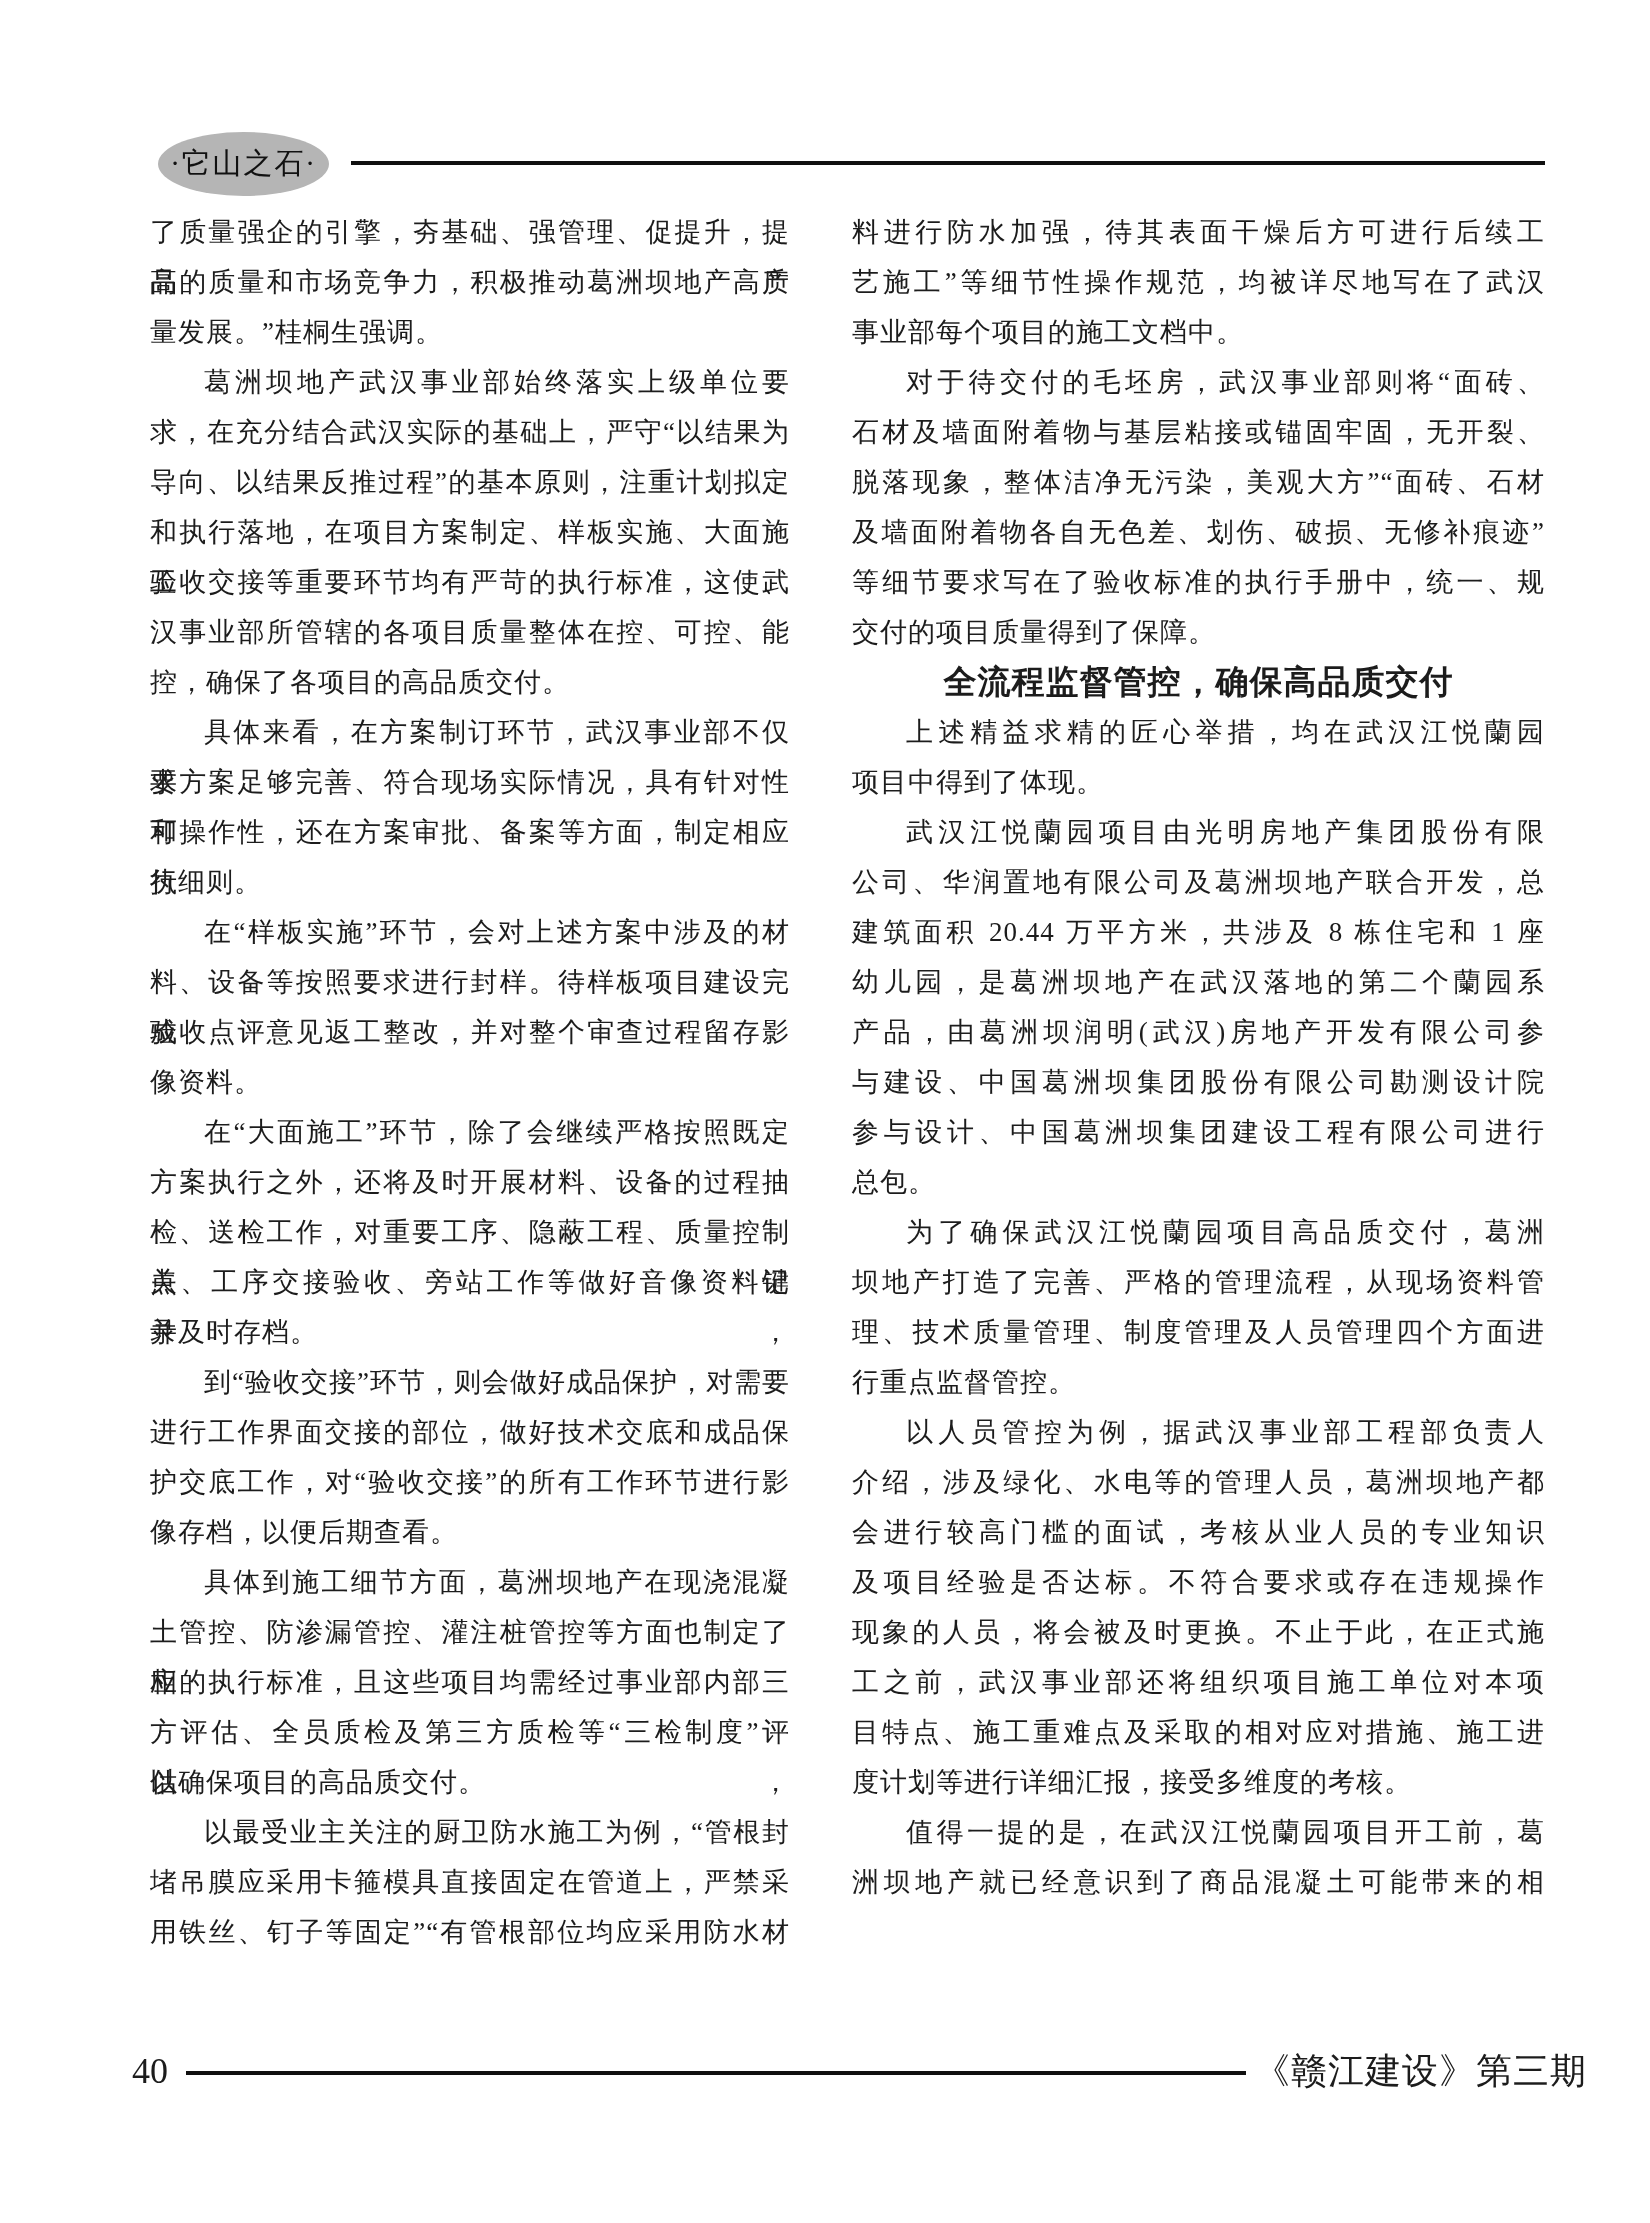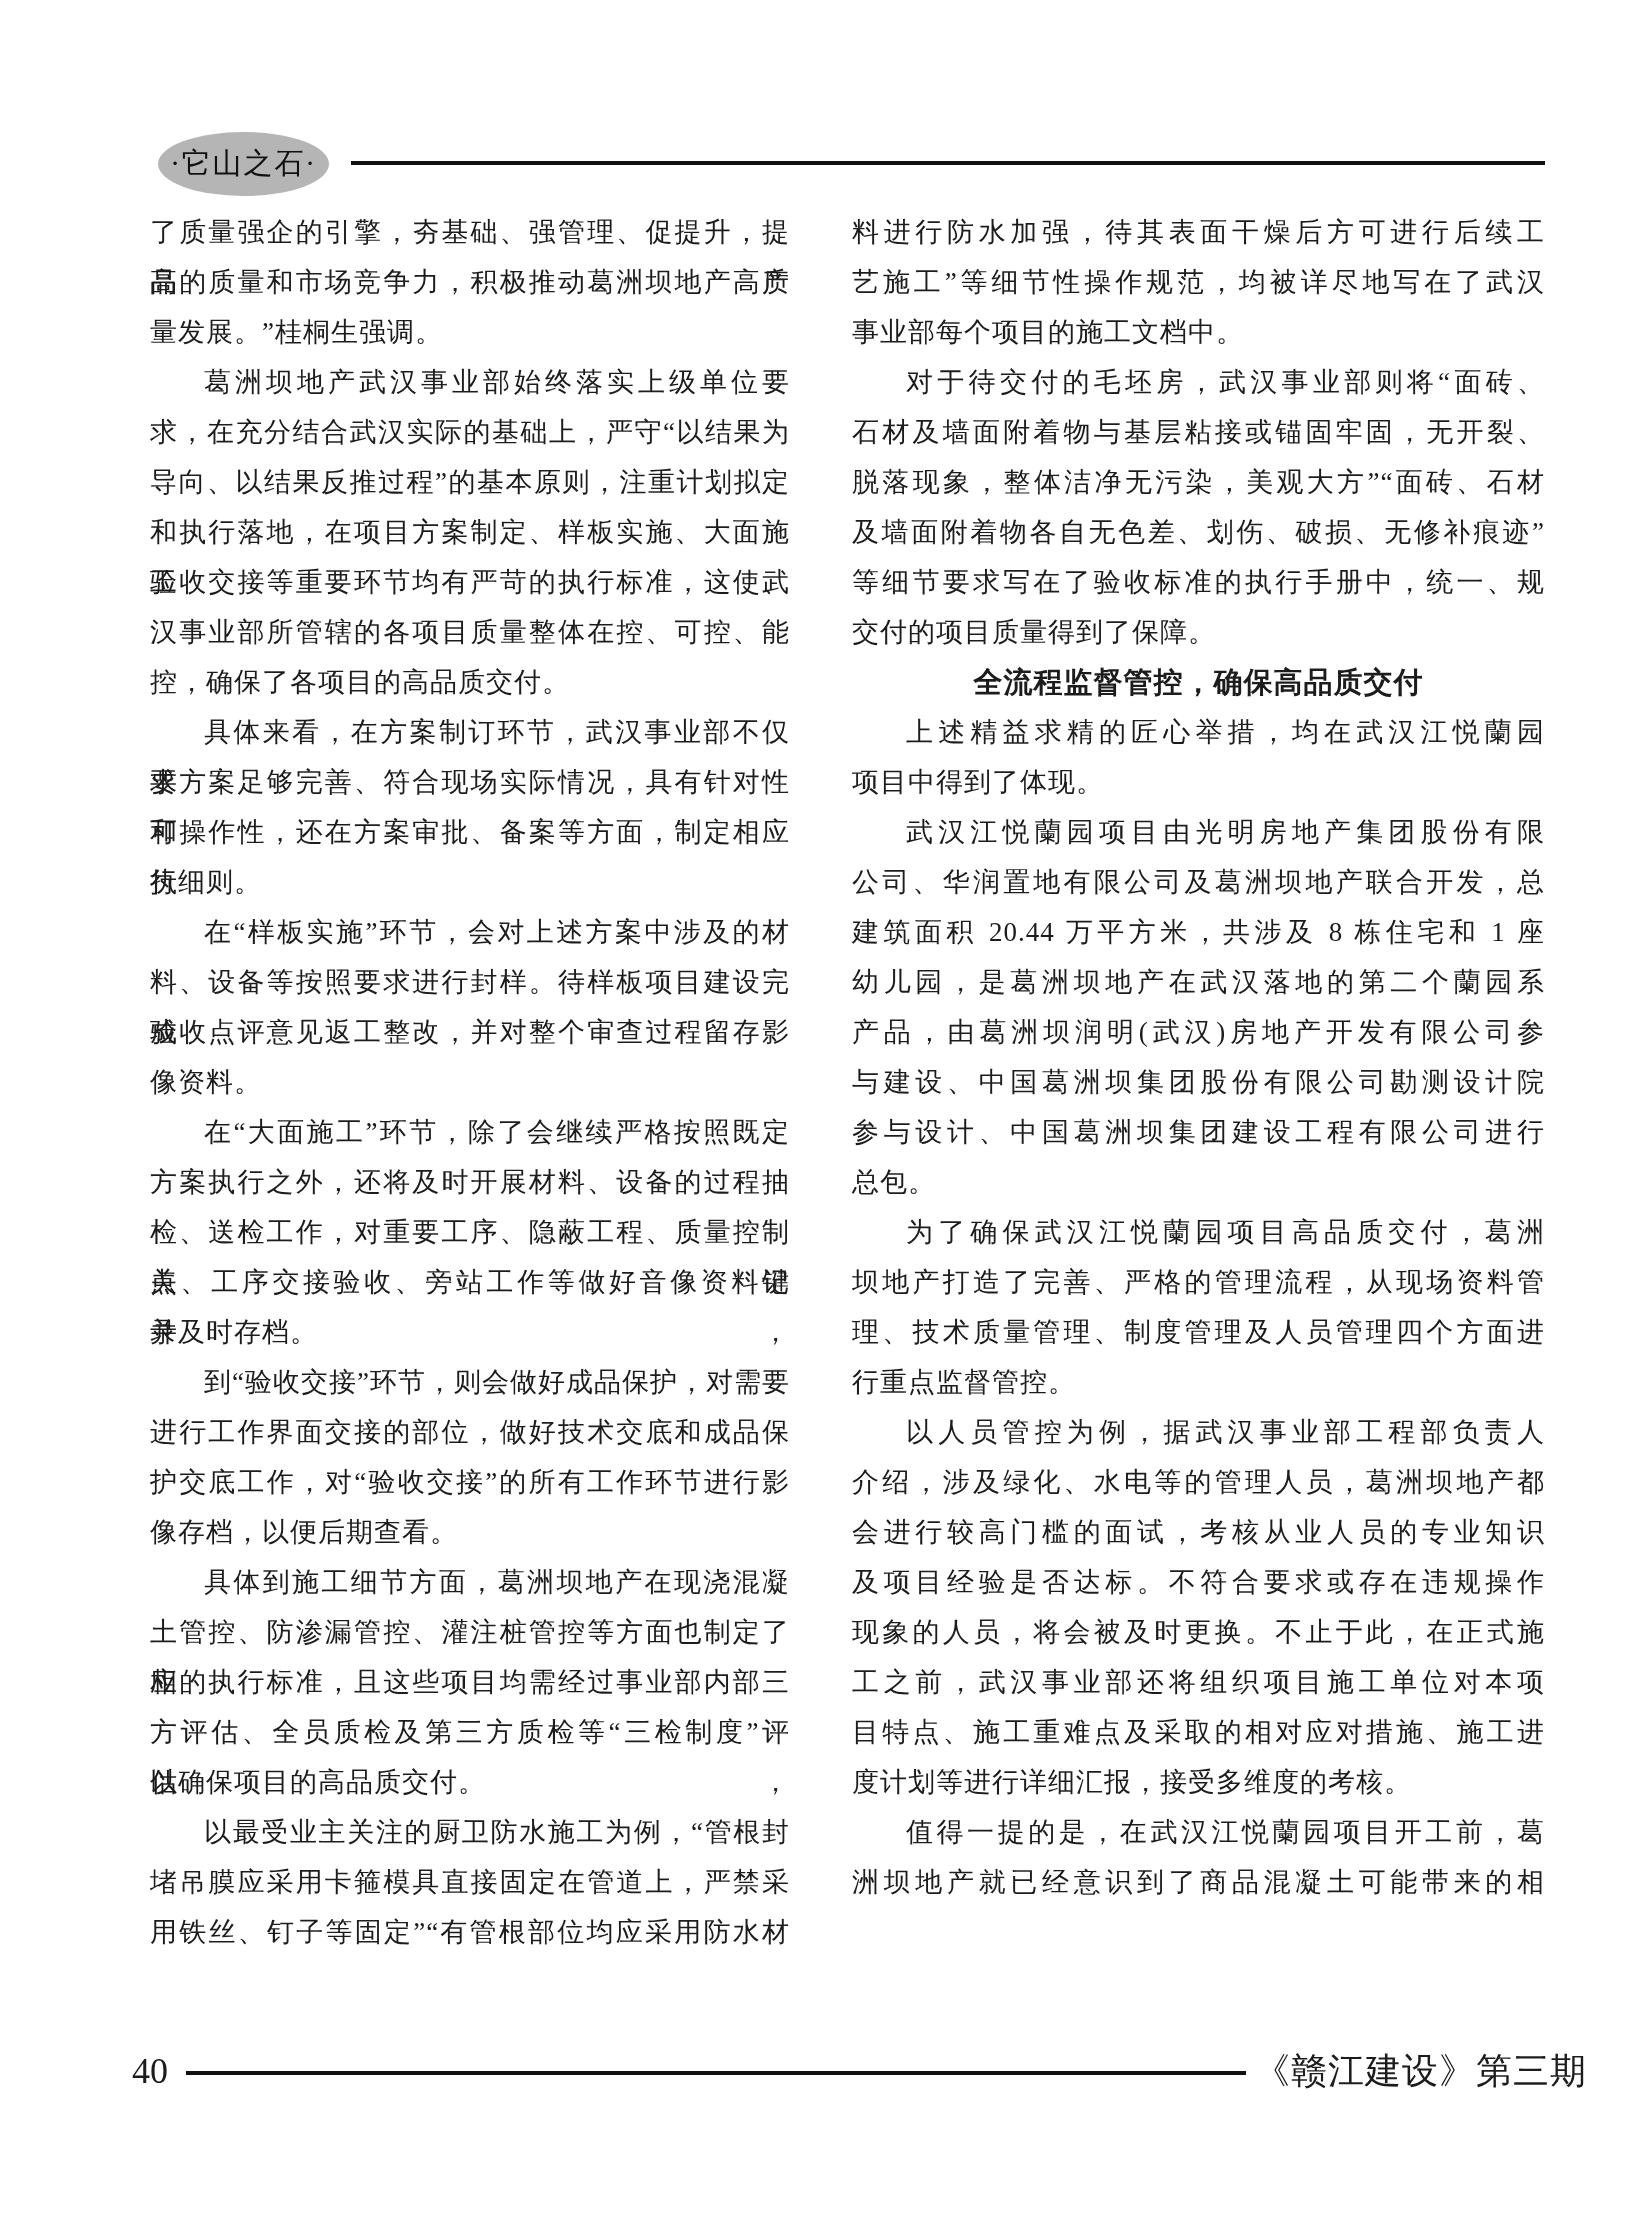--- a/index.html
+++ b/index.html
@@ -13,21 +13,21 @@
 
   
   .col{position:absolute;top:207px;}
   .col-left{left:150px;width:640px;}
   .col-right{left:852px;width:693px;}
   .line{height:50px;line-height:50px;font-size:27px;letter-spacing:1px;white-space:nowrap;
         font-family:"Liberation Serif","DejaVu Serif",serif;}
   .line.f{white-space:normal;text-align:justify;text-align-last:justify;text-justify:inter-character;}
   .line.i{white-space:normal;text-indent:2em;text-align:justify;text-align-last:justify;text-justify:inter-character;}
   .line.e{text-align:left;}
-  .line.h{font-family:"Liberation Sans","DejaVu Sans",sans-serif;font-weight:bold;font-size:29px;
+  .line.h{font-family:"Liberation Sans","DejaVu Sans",sans-serif;font-weight:bold;font-size:33px;
           text-align:center;letter-spacing:1px;white-space:nowrap;}
 
   
   .pagenum{position:absolute;left:132px;top:2046px;font-size:36px;line-height:50px;color:#1c1c1c;
            font-family:Liberation Serif, serif;}
   .footer-rule{position:absolute;left:186px;top:2071px;width:1060px;height:3.9px;background:#101010;}
   .journal{position:absolute;left:1254px;top:2046px;font-size:36px;line-height:50px;letter-spacing:1px;color:#1c1c1c;
            font-family:"Liberation Serif","DejaVu Serif",serif;}
 </style>
 </head>

